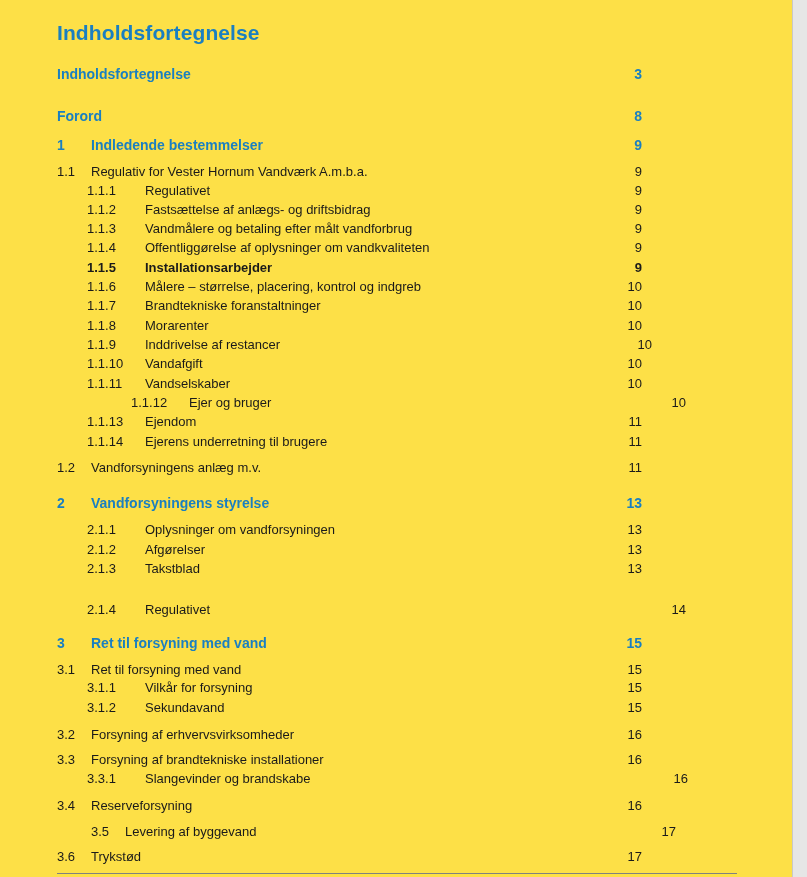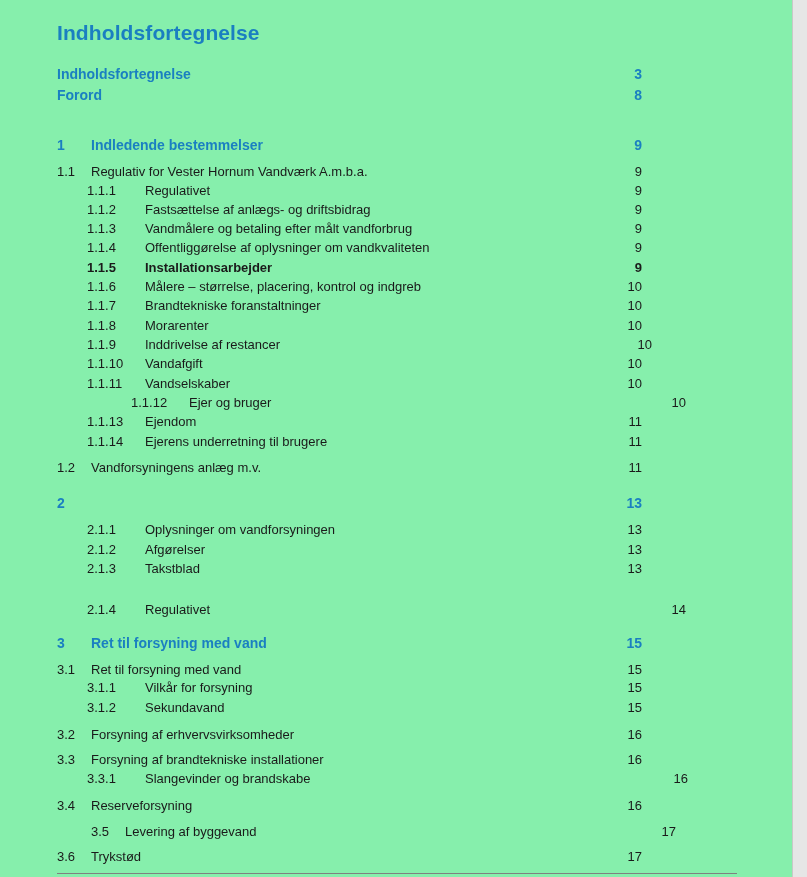--- a/index.html
+++ b/index.html
@@ -5,21 +5,21 @@
     html, body { margin: 0; padding: 0; }
     body {
       width: 807px; height: 877px; overflow: hidden;
       background: #e6e6e6;
       font-family: "Liberation Sans", "DejaVu Sans", sans-serif;
       position: relative;
     }
     .page {
       position: absolute; left: 0; top: 0;
       width: 792px; height: 877px;
-      background: #86efac;
+      background: #fde047;
       border-right: 1px solid #c8c8c8;
     }
     .gutter {
       position: absolute; left: 793px; top: 0; width: 14px; height: 877px;
       background: #e6e6e6;
     }
     .title {
       position: absolute; left: 57px; top: 21px;
       font-size: 21px; font-weight: bold; color: #1a7fc1;
       letter-spacing: 0.1px;
@@ -47,21 +47,21 @@
 </head>
 <body>
 
 <div class="page">
   <div class="title">Indholdsfortegnelse</div>
   <div id="toc">
       <div class="entry h1 nonum" style="top: 65px;">
         <span class="label">Indholdsfortegnelse</span>
         <span class="page-no">3</span>
       </div>
-      <div class="entry h1 nonum" style="top: 86px;">
+      <div class="entry h1 nonum" style="top: 107px;">
         <span class="label">Forord</span>
         <span class="page-no">8</span>
       </div>
       <div class="entry h1" style="top: 136px;">
         <span class="num">1</span>
         <span class="label">Indledende bestemmelser</span>
         <span class="page-no">9</span>
       </div>
       <div class="entry h2" style="top: 162px;">
         <span class="num">1.1</span>
@@ -138,20 +138,21 @@
         <span class="label">Ejerens underretning til brugere</span>
         <span class="page-no">11</span>
       </div>
       <div class="entry h2" style="top: 458px;">
         <span class="num">1.2</span>
         <span class="label">Vandforsyningens anlæg m.v.</span>
         <span class="page-no">11</span>
       </div>
       <div class="entry h1" style="top: 494px;">
         <span class="num">2</span>
+        <span class="label">Vandforsyningens styrelse</span>
         <span class="page-no">13</span>
       </div>
       <div class="entry h3" style="top: 520px;">
         <span class="num">2.1.1</span>
         <span class="label">Oplysninger om vandforsyningen</span>
         <span class="page-no">13</span>
       </div>
       <div class="entry h3" style="top: 540px;">
         <span class="num">2.1.2</span>
         <span class="label">Afgørelser</span>

